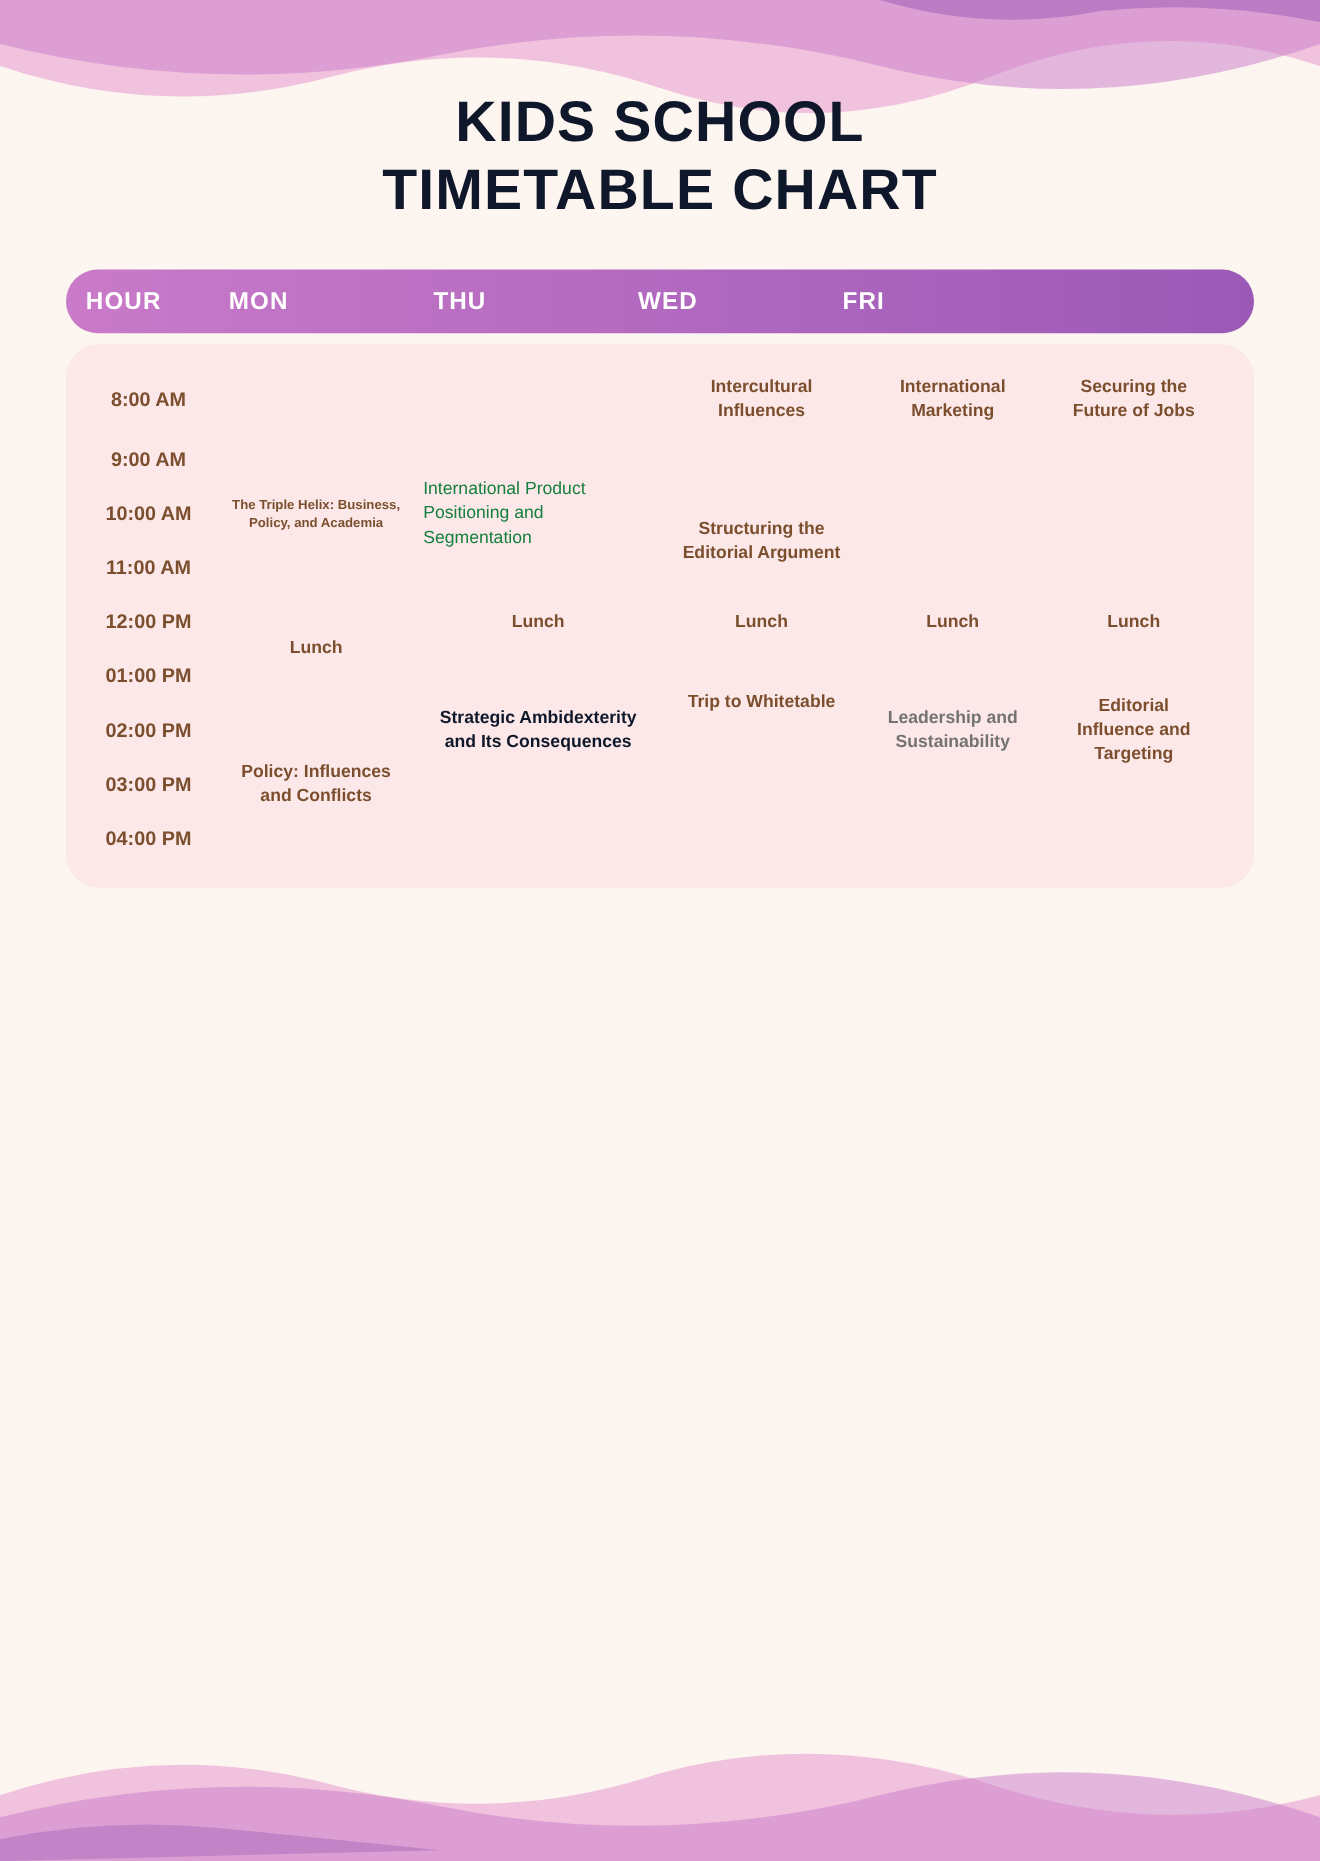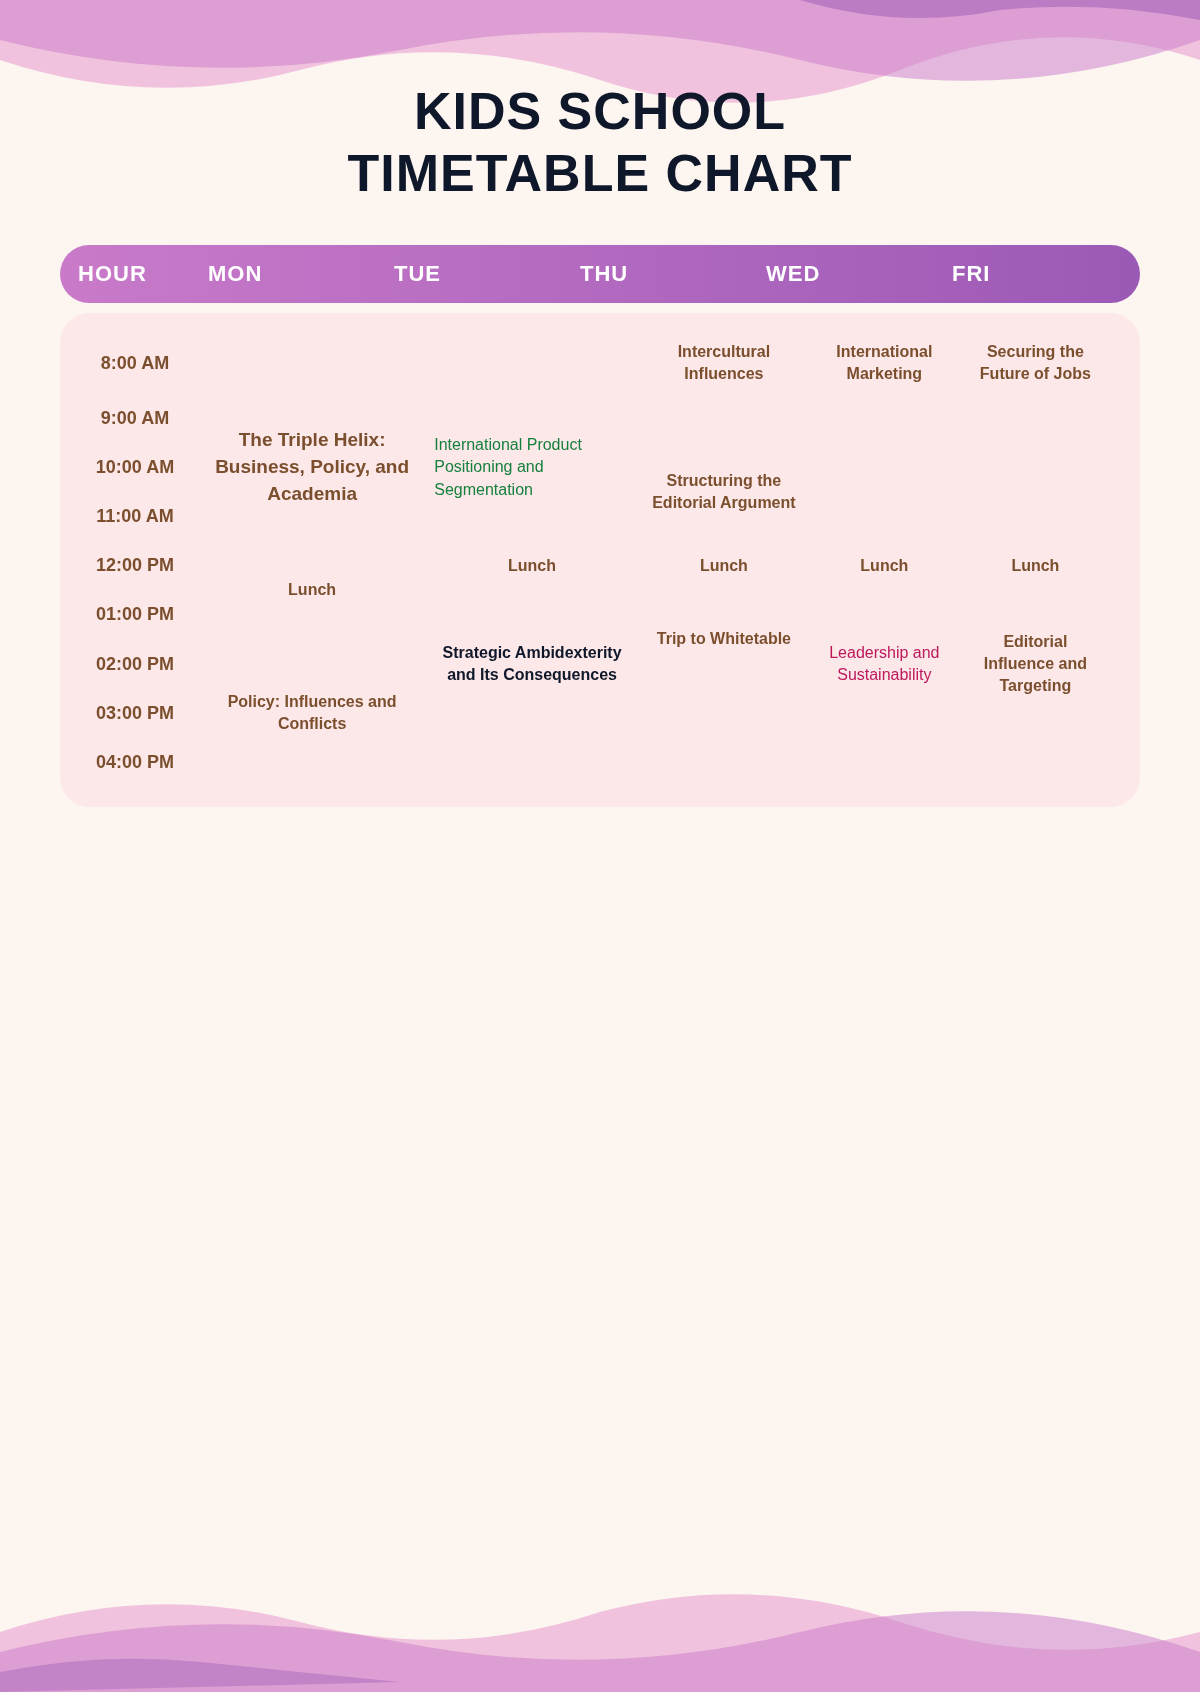--- a/index.html
+++ b/index.html
@@ -125,42 +125,41 @@
   <h1 class="page-title">
     <span>KIDS SCHOOL</span><br>
     <span>TIMETABLE CHART</span>
   </h1>
 
   <div class="timetable-container">
 
     <div class="header-row">
       <div class="header-cell">HOUR</div>
       <div class="header-cell">MON</div>
-      <div class="header-cell">TUE</div>
       <div class="header-cell">THU</div>
       <div class="header-cell">WED</div>
       <div class="header-cell">FRI</div>
     </div>
 
     <div class="body-container">
       <table class="timetable-body" style="width:100%; border-collapse:collapse;">
         <tbody>
 
           <tr>
             <td class="time-col">8:00 AM</td>
             <td></td>
             <td></td>
             <td>Intercultural Influences</td>
             <td>International Marketing</td>
             <td>Securing the Future of Jobs</td>
           </tr>
 
           <tr>
             <td class="time-col">9:00 AM</td>
-            <td rowspan="3" style="text-align:center; color:#7b4f2e; font-size:19px; font-weight:700; line-height:1.4; padding:8px 10px; vertical-align:middle;">The Triple Helix: Business, Policy, and Academia</td>
+            <td rowspan="3" style="text-align:center; color:#7b4f2e; font-size:12px; font-weight:700; line-height:1.4; padding:8px 10px; vertical-align:middle;">The Triple Helix: Business, Policy, and Academia</td>
             <td rowspan="3" style="text-align:left; color:#15803d; font-size:16px; font-weight:400; line-height:1.4; padding:8px 10px; vertical-align:middle;">International Product Positioning and Segmentation</td>
             <td></td>
             <td></td>
             <td></td>
           </tr>
 
           <tr>
             <td class="time-col">10:00 AM</td>
             <td rowspan="2" style="text-align:center; color:#7b4f2e; font-size:16px; font-weight:700; line-height:1.4; padding:8px 10px; vertical-align:middle;">Structuring the Editorial Argument</td>
             <td></td>
@@ -179,21 +178,21 @@
             <td style="text-align:center; color:#7b4f2e; font-size:16px; font-weight:700;">Lunch</td>
             <td style="text-align:center; color:#7b4f2e; font-size:16px; font-weight:700;">Lunch</td>
             <td style="text-align:center; color:#7b4f2e; font-size:16px; font-weight:700;">Lunch</td>
             <td style="text-align:center; color:#7b4f2e; font-size:16px; font-weight:700;">Lunch</td>
           </tr>
 
           <tr>
             <td class="time-col">01:00 PM</td>
             <td rowspan="3" style="text-align:center; color:#0f172a; font-size:16px; font-weight:700; line-height:1.4; padding:8px 10px; vertical-align:middle;">Strategic Ambidexterity and Its Consequences</td>
             <td rowspan="2" style="text-align:center; color:#7b4f2e; font-size:16px; font-weight:700; line-height:1.4; padding:8px 10px; vertical-align:middle;">Trip to Whitetable</td>
-            <td rowspan="3" style="color:#be185d; font-size:16px; font-weight:400; line-height:1.4; padding:8px 10px; vertical-align:middle;">Leadership and Sustainability</td>
+            <td rowspan="3" style="color:#737373; font-size:16px; font-weight:700; line-height:1.4; padding:8px 10px; vertical-align:middle;">Leadership and Sustainability</td>
             <td rowspan="3" style="text-align:center; color:#7b4f2e; font-size:16px; font-weight:700; line-height:1.4; padding:8px 10px; vertical-align:middle;">Editorial Influence and Targeting</td>
           </tr>
 
           <tr>
             <td class="time-col">02:00 PM</td>
             <td rowspan="3" style="text-align:center; color:#7b4f2e; font-size:16px; font-weight:700; line-height:1.4; padding:8px 10px; vertical-align:middle;">Policy: Influences and Conflicts</td>
             <td></td>
           </tr>
 
           <tr>

